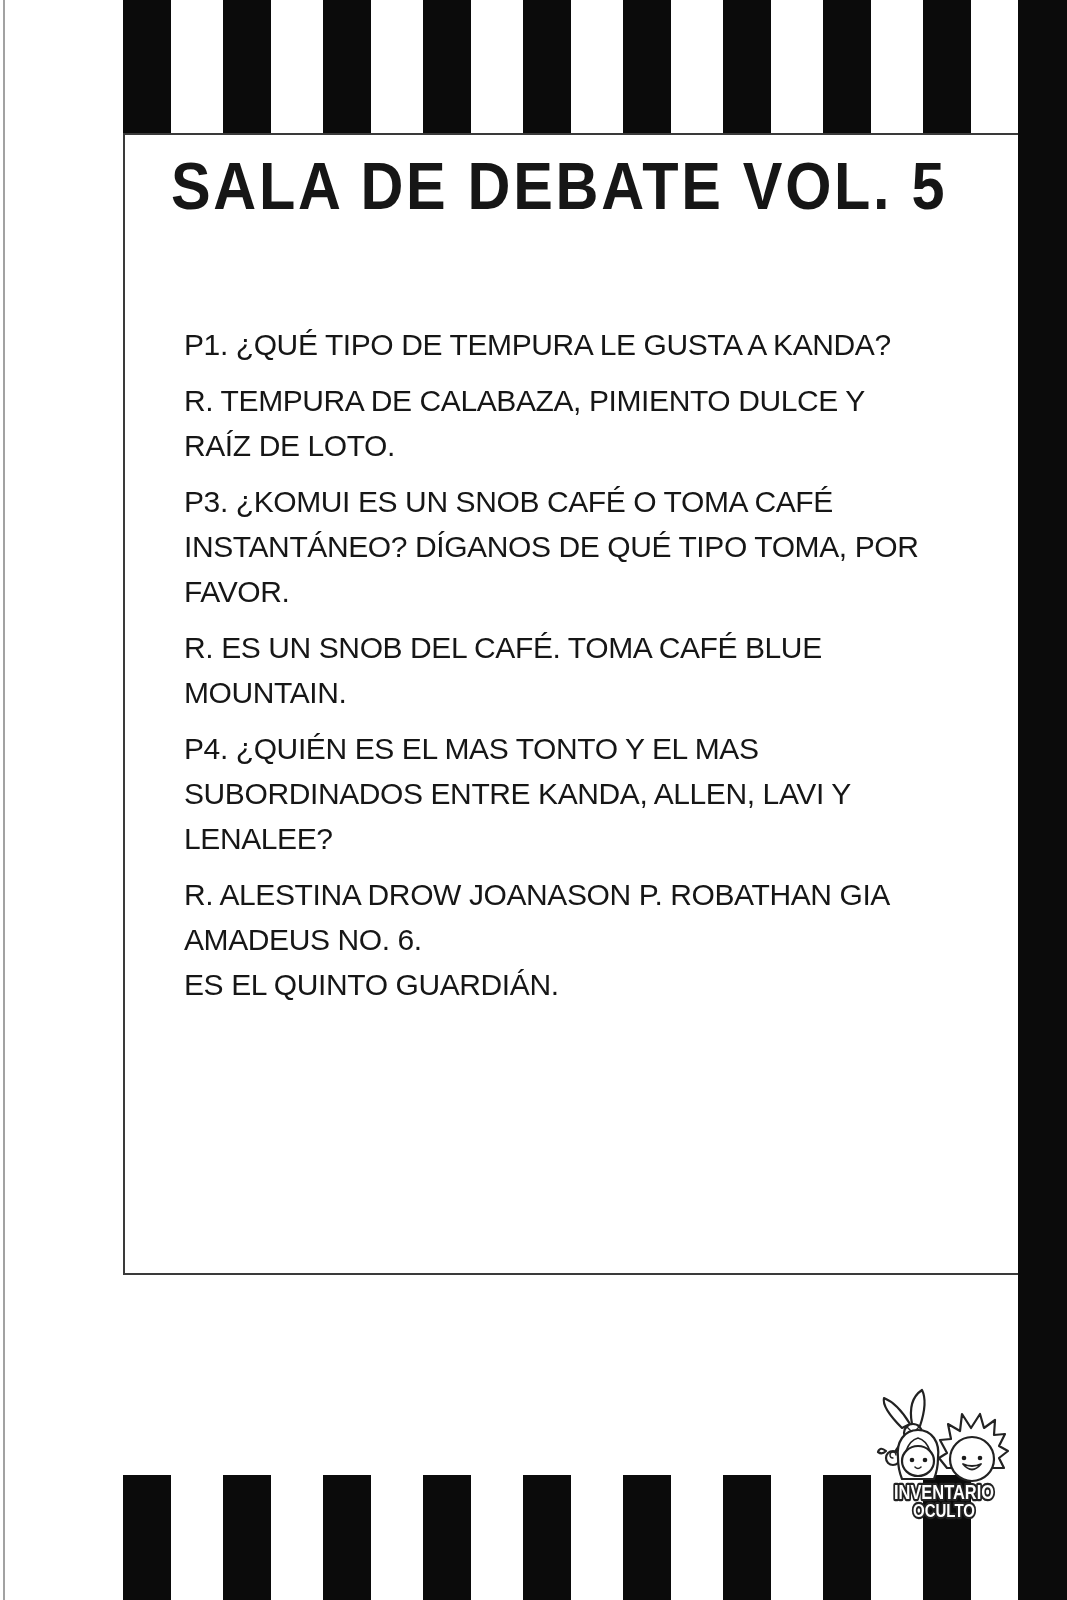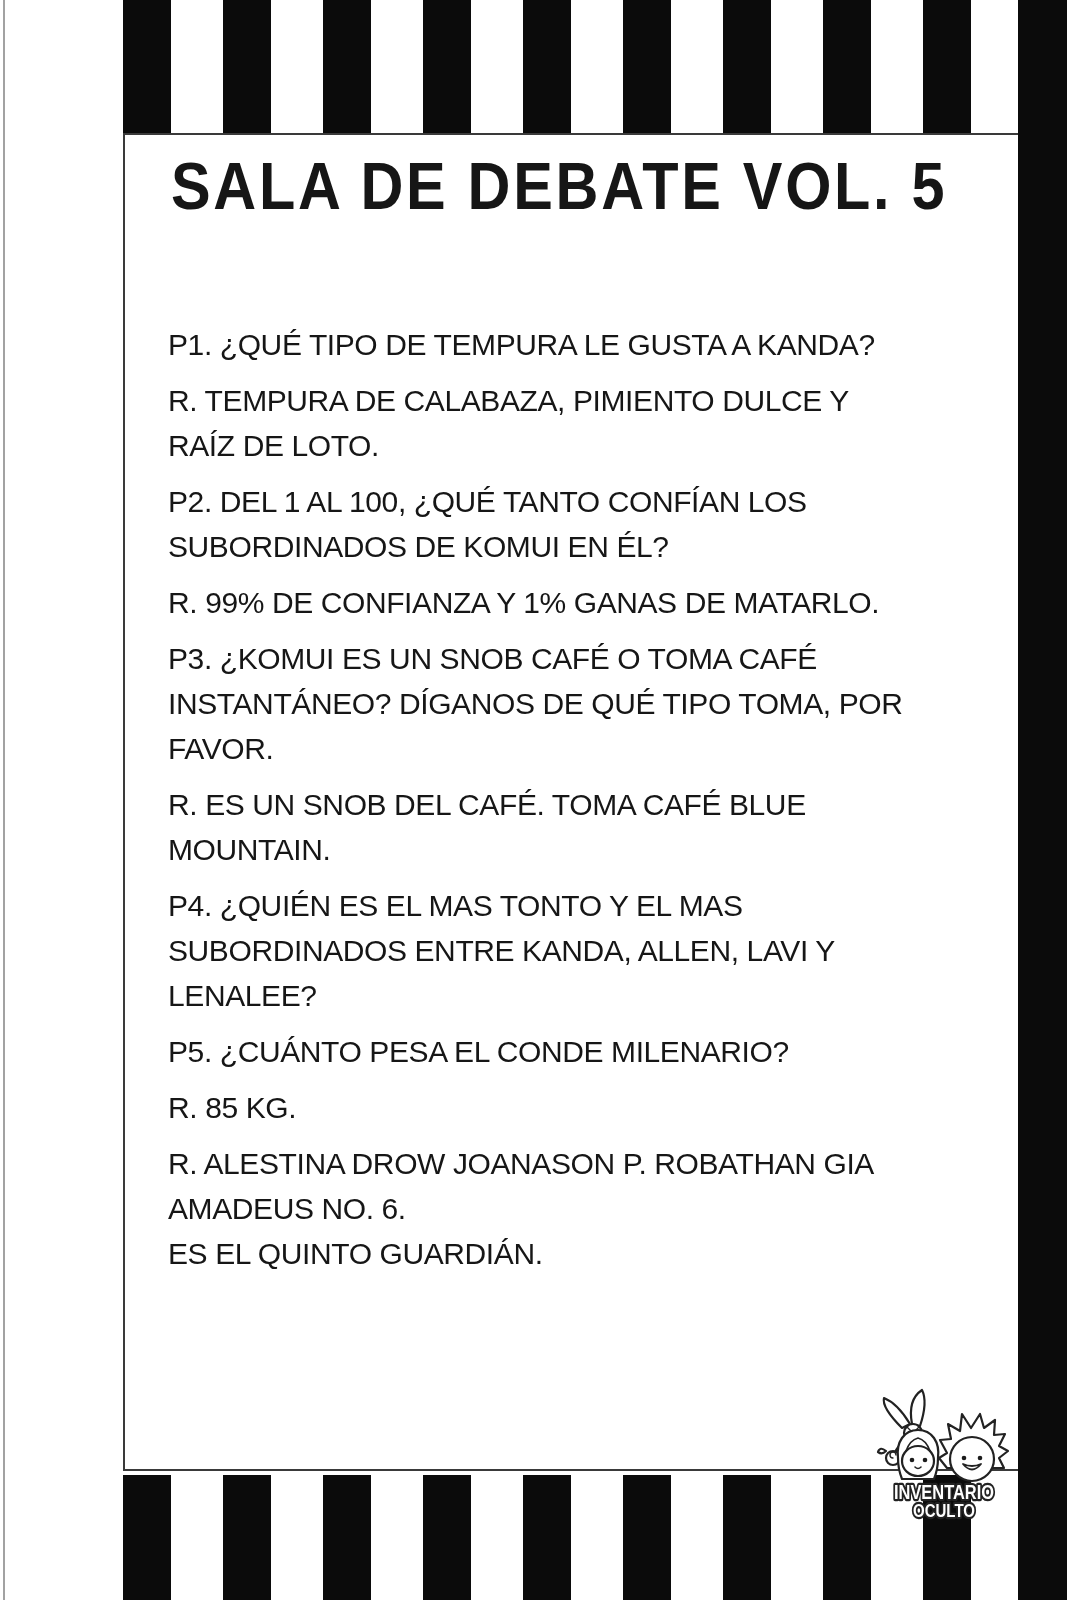--- a/index.html
+++ b/index.html
@@ -18,36 +18,36 @@
       #0b0b0b 0px, #0b0b0b 48px,
       #ffffff 48px, #ffffff 100px);
   }
   .stripes.top{ top:0; height:133px; }
   .stripes.bottom{ top:1475px; height:125px; }
   .right-bar{
     position:absolute; left:1018px; top:0; width:49px; height:1600px;
     background:#0b0b0b;
   }
   .panel{
-    position:absolute; left:123px; top:133px; width:895px; height:1338px;
+    position:absolute; left:123px; top:133px; width:895px; height:1142px;
     box-sizing:border-box; background:#ffffff;
     border:2px solid #3a3a3a; border-right:none;
   }
   .title{
     position:absolute; left:46px; top:16px; margin:0;
     font-size:66px; font-weight:bold; letter-spacing:3px;
     line-height:70px; white-space:nowrap; color:#161616;
     transform:scaleX(0.90); transform-origin:left top;
   }
   .qa{
     position:absolute; left:43px; top:187px; width:850px;
   }
   .qa section{ margin:0; padding:0; }
   .qa p{
-    margin:0 0 11px 0;
+    margin:0 0 11px 16px;
     font-size:30px; line-height:45px; letter-spacing:-0.4px;
     color:#161616; white-space:pre-line;
   }
   .logo{
     position:absolute; left:852px; top:1356px; width:170px; height:170px;
     z-index:5;
     text-decoration:underline;
   }
   .logo svg{ display:block; width:170px; height:170px; }
 </style>
@@ -65,39 +65,30 @@
   <div class="panel">
     <h1 class="title">SALA DE DEBATE VOL. 5</h1>
 
     <div class="qa">
       <section>
         <p>P1. ¿QUÉ TIPO DE TEMPURA LE GUSTA A KANDA?</p>
         <p>R. TEMPURA DE CALABAZA, PIMIENTO DULCE Y
 RAÍZ DE LOTO.</p>
       </section>
       <section>
-        <p>P2.  DEL 1 AL 100, ¿QUÉ TANTO CONFÍAN LOS
-SUBORDINADOS DE KOMUI EN ÉL?</p>
-        <p>R. 99% DE CONFIANZA Y 1% GANAS DE MATARLO.</p>
-      </section>
-      <section>
         <p>P3. ¿KOMUI ES UN SNOB CAFÉ O TOMA CAFÉ
 INSTANTÁNEO? DÍGANOS DE QUÉ TIPO TOMA, POR
 FAVOR.</p>
         <p>R. ES UN SNOB DEL CAFÉ. TOMA CAFÉ BLUE
 MOUNTAIN.</p>
       </section>
       <section>
         <p>P4. ¿QUIÉN ES EL MAS TONTO Y EL MAS
 SUBORDINADOS ENTRE KANDA, ALLEN, LAVI Y
 LENALEE?</p>
-      </section>
-      <section>
-        <p>P5. ¿CUÁNTO PESA EL CONDE MILENARIO?</p>
-        <p>R. 85 KG.</p>
       </section>
       <section>
         <p>R. ALESTINA DROW JOANASON P. ROBATHAN GIA
 AMADEUS NO. 6.
 ES EL QUINTO GUARDIÁN.</p>
       </section>
     </div>
   </div>
 
   <div class="logo">

